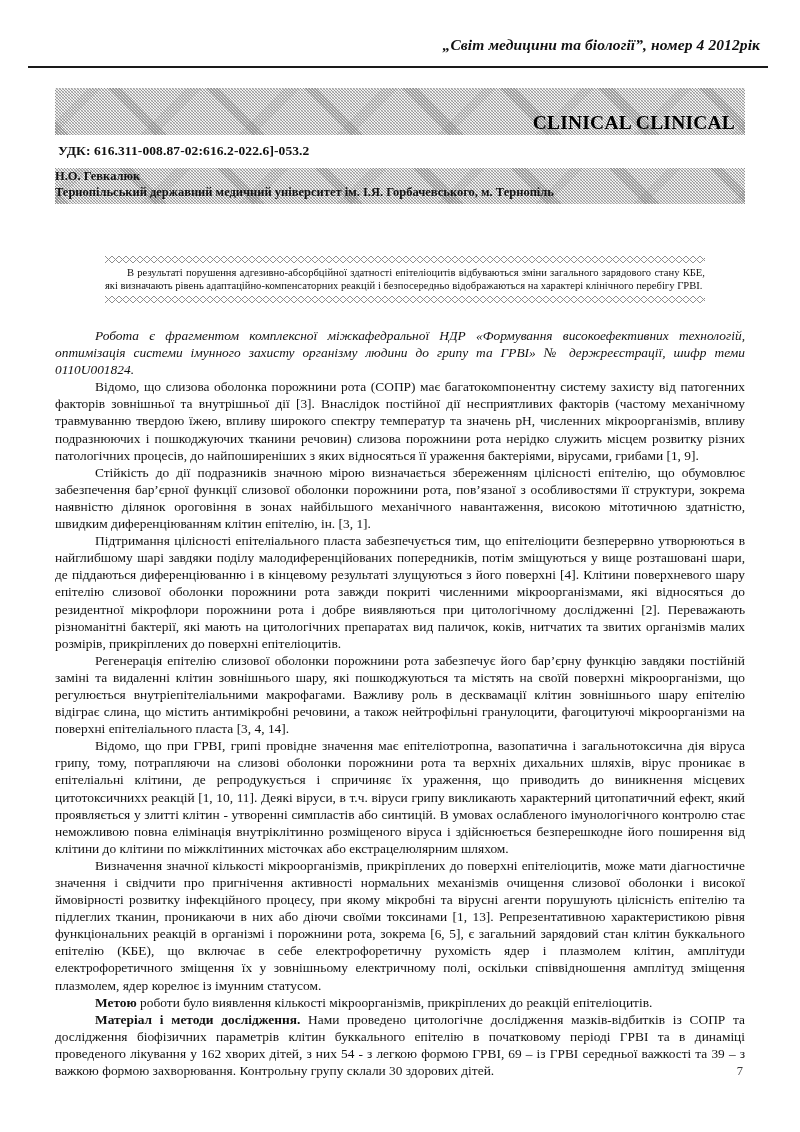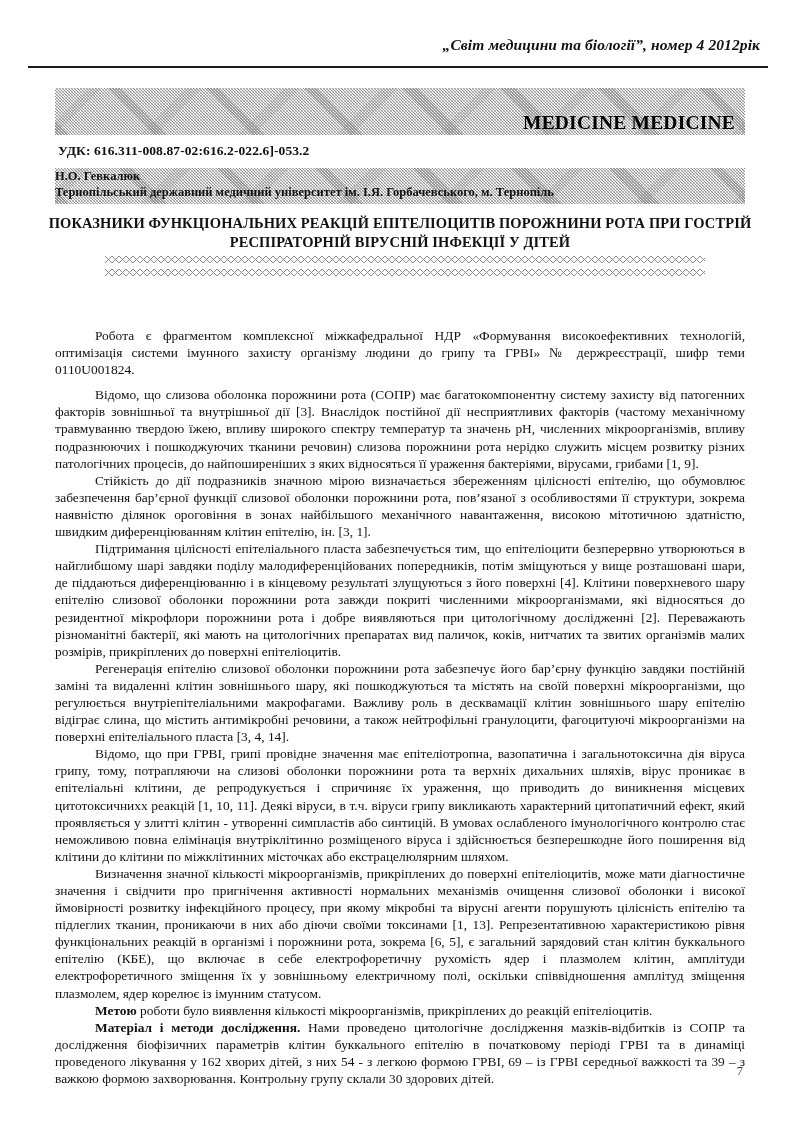--- a/index.html
+++ b/index.html
@@ -169,21 +169,21 @@
     width: 690px;
     font-size: 13.4px;
     line-height: 17.1px;
     text-align: justify;
   }
   .body-text p {
     margin: 0;
     text-indent: 40px;
   }
   .body-text p.italic {
-    margin-bottom: 8px;
+    font-style: italic;
   }
   .lead { font-weight: bold; }
 
   
   .page-number {
     position: absolute;
     top: 1064px;
     right: 57px;
     font-size: 12.5px;
     color: #3a3a3a;
@@ -191,35 +191,35 @@
 </style>
 </head>
 <body>
 
 <div class="page">
 
   <div class="running-head">„Світ медицини та біології”, номер 4 2012рік</div>
   <div class="head-rule"></div>
 
   <div class="section-banner hatch">
-    <div class="banner-line-2">MEDICINE MEDICINE</div>
+    <div class="banner-line-2">CLINICAL CLINICAL</div>
   </div>
 
   <div class="udk">УДК: 616.311-008.87-02:616.2-022.6]-053.2</div>
 
   <div class="author-banner hatch">
     <div class="author-name">Н.О. Гевкалюк</div>
     <div class="author-affil">Тернопільський державний медичний університет  ім.  І.Я. Горбачевського, м. Тернопіль</div>
   </div>
 
-  <div class="article-title">ПОКАЗНИКИ ФУНКЦІОНАЛЬНИХ РЕАКЦІЙ ЕПІТЕЛІОЦИТІВ ПОРОЖНИНИ РОТА ПРИ ГОСТРІЙ РЕСПІРАТОРНІЙ ВІРУСНІЙ ІНФЕКЦІЇ У ДІТЕЙ</div>
 
   <div class="abstract">
     <div class="zig"></div>
     <div class="abstract-body">
+      <p class="indent">В результаті порушення адгезивно-абсорбційної здатності епітеліоцитів відбуваються зміни загального зарядового стану КБЕ, які визначають рівень адаптаційно-компенсаторних реакцій і безпосередньо відображаються на характері клінічного перебігу ГРВІ.</p>
     </div>
     <div class="zig"></div>
   </div>
 
   <div class="body-text">
     <p class="italic">Робота є фрагментом комплексної міжкафедральної НДР «Формування високоефективних технологій, оптимізація системи імунного захисту організму людини до грипу та ГРВІ» № держреєстрації, шифр теми 0110U001824.</p>
     <p>Відомо, що слизова оболонка порожнини рота (СОПР) має багатокомпонентну систему захисту від патогенних факторів зовнішньої та внутрішньої дії [3]. Внаслідок постійної дії несприятливих факторів (частому механічному травмуванню твердою їжею, впливу широкого спектру температур та значень рН, численних мікроорганізмів, впливу подразнюючих і пошкоджуючих тканини речовин) слизова порожнини рота нерідко служить місцем розвитку різних патологічних процесів, до найпоширеніших з яких відносяться  її ураження бактеріями, вірусами, грибами [1, 9].</p>
     <p>Стійкість до дії подразників значною мірою визначається збереженням цілісності епітелію, що обумовлює забезпечення бар’єрної функції слизової оболонки порожнини рота, пов’язаної з особливостями її структури, зокрема наявністю ділянок ороговіння в зонах найбільшого механічного навантаження, високою мітотичною здатністю, швидким диференціюванням клітин епітелію, ін. [3, 1].</p>
     <p>Підтримання цілісності епітеліального пласта забезпечується тим, що епітеліоцити безперервно утворюються в найглибшому шарі завдяки поділу малодиференційованих попередників, потім зміщуються у вище розташовані шари, де піддаються диференціюванню і в кінцевому результаті злущуються з його поверхні [4]. Клітини поверхневого шару епітелію слизової оболонки порожнини рота завжди покриті численними мікроорганізмами, які відносяться до резидентної мікрофлори порожнини рота і добре виявляються при цитологічному дослідженні [2]. Переважають різноманітні бактерії, які мають на цитологічних препаратах вид паличок, коків, нитчатих та звитих організмів малих розмірів, прикріплених до поверхні епітеліоцитів.</p>
     <p>Регенерація епітелію слизової оболонки порожнини рота забезпечує його бар’єрну функцію завдяки постійній заміні та видаленні клітин зовнішнього шару, які пошкоджуються та містять на своїй поверхні мікроорганізми, що регулюється внутріепітеліальними макрофагами. Важливу роль в десквамації клітин зовнішнього шару епітелію відіграє слина, що містить антимікробні речовини, а також нейтрофільні гранулоцити, фагоцитуючі мікроорганізми на поверхні епітеліального пласта [3, 4, 14].</p>

